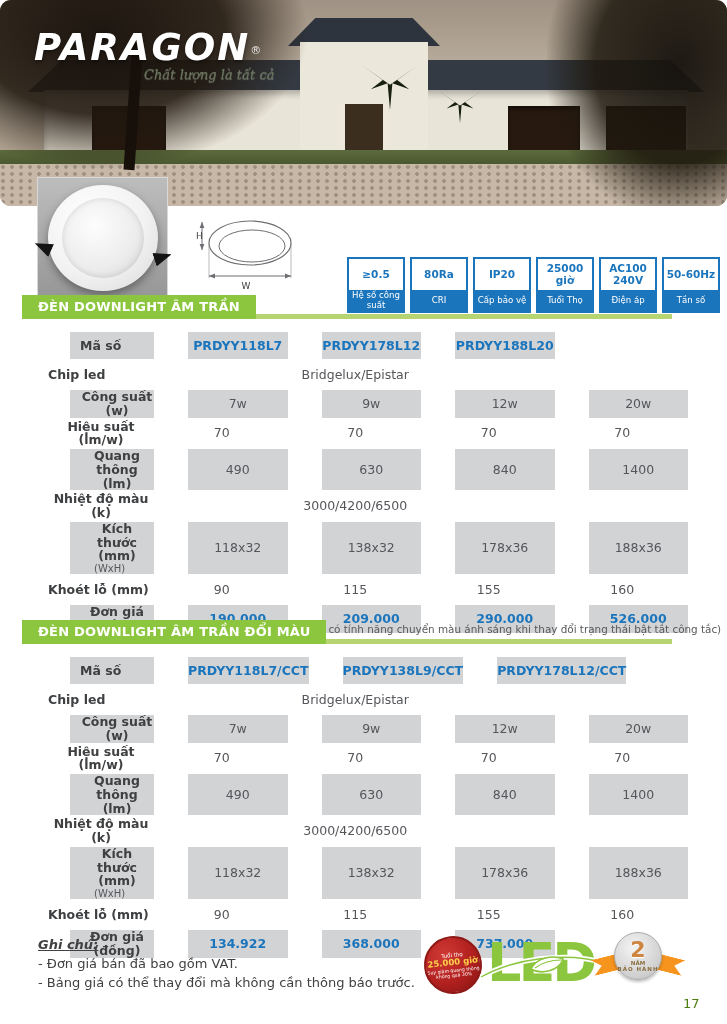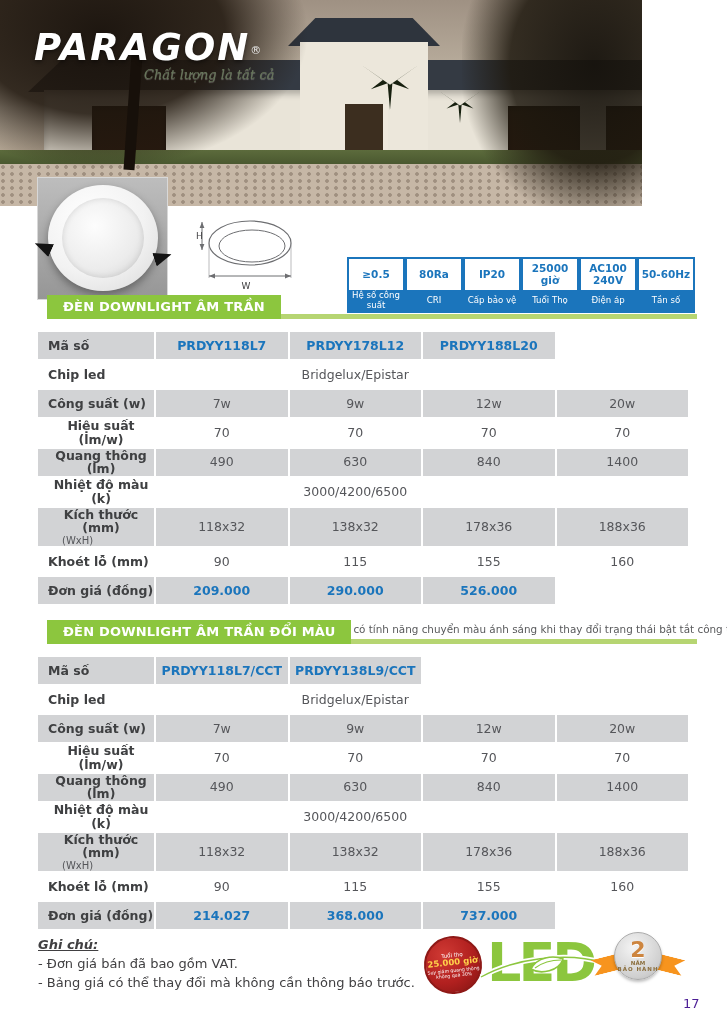--- a/index.html
+++ b/index.html
@@ -1,21 +1,21 @@
 <!DOCTYPE html>
 <html><head>
 <meta charset="utf-8">
 <style>
   * { margin:0; padding:0; box-sizing:border-box; }
   body { background:#e9e9e9; font-family:"DejaVu Sans", sans-serif; }
   .page { position:relative; width:727px; height:1024px; background:#fff; overflow:hidden; margin:0 auto; }
 
   
-  .hero { position:absolute; left:0; top:0; width:642px; height:206px; overflow:hidden;
-          background:linear-gradient(180deg,#9f9183 0%,#b4a898 28%,#c9bfb0 52%,#b4a694 72%,#a79a89 100%); }
+  .hero { position:absolute; left:0; top:0; width:727px; height:206px; overflow:hidden;
+          background:linear-gradient(180deg,#9f9183 0%,#b4a898 28%,#c9bfb0 52%,#b4a694 72%,#a79a89 100%);border-radius:11px; }
   .tree-l { position:absolute; left:-70px; top:-80px; width:380px; height:250px;
             background:radial-gradient(ellipse at 45% 45%, rgba(24,17,11,.96) 0%, rgba(32,23,14,.88) 42%, rgba(40,30,18,0) 70%); }
   .trunk { position:absolute; left:128px; top:40px; width:11px; height:130px; background:#17100a; transform:rotate(4deg); }
   .tree-r { position:absolute; right:-60px; top:-40px; width:240px; height:260px;
             background:radial-gradient(ellipse at 55% 40%, rgba(22,18,12,.95) 0%, rgba(30,24,14,.85) 45%, rgba(40,30,18,0) 72%); }
   .roof-main { position:absolute; left:28px; top:60px; width:676px; height:32px; background:#343a43;
                clip-path:polygon(0 100%, 5% 0, 95% 0, 100% 100%); }
   .walls { position:absolute; left:44px; top:90px; width:644px; height:64px; background:#e9e4d8;
            box-shadow:inset 0 4px 6px rgba(0,0,0,.25); }
   .tower { position:absolute; left:300px; top:42px; width:128px; height:112px; background:#ece7db; }
@@ -54,46 +54,46 @@
           background:radial-gradient(circle at 40% 35%, #fdfdfd 0%, #ececec 60%, #d2d2d2 100%);
           box-shadow:inset 0 0 6px rgba(0,0,0,.12); }
   .clip { position:absolute; width:18px; height:14px; background:#141414; }
   .clip.c1 { left:-4px; top:62px; transform:rotate(24deg); clip-path:polygon(0 50%, 100% 0, 100% 100%); }
   .clip.c2 { right:-5px; top:72px; transform:rotate(-18deg); clip-path:polygon(100% 50%, 0 0, 0 100%); }
 
   
   .diagram { position:absolute; left:193px; top:206px; }
 
   
-  .badges { position:absolute; left:347px; top:257px; width:376px; display:flex; }
+  .badges { position:absolute; left:347px; top:257px; width:376px; display:flex; gap:5px; }
   .badge { width:58px; border:2px solid #1b75bc; background:#fff; display:flex; flex-direction:column; }
   .badge .v { min-height:31px; display:flex; align-items:center; justify-content:center; text-align:center;
               color:#1b75bc; font-weight:bold; font-size:10.5px; line-height:1.08; padding:1px; }
   .badge .l { background:#1b75bc; color:#fff; font-size:8.6px; min-height:21px; display:flex; align-items:center;
               justify-content:center; text-align:center; line-height:1.12; padding:1px 2px; }
 
   
-  .gbar { position:absolute; left:47px; width:650px; height:24px; }
+  .gbar { position:absolute; left:22px; width:650px; height:24px; }
   .gbar::after { content:''; position:absolute; left:0; right:0; bottom:0; height:5px; background:#b6d572; }
   .gbar .tbox { position:absolute; left:0; top:0; height:24px; background:#8cc63e; color:#fff;
                 font-weight:bold; font-size:13px; line-height:24px; padding:0 16px; letter-spacing:.2px;
                 z-index:2; white-space:nowrap; }
   .gbar .note { position:absolute; left:278px; top:0; right:0; height:19px; font-size:10.4px; color:#58595b;
                 line-height:19px; white-space:nowrap; }
   .bar1 { top:295px; }
   .bar2 { top:620px; }
 
   
   .tbl { position:absolute; left:38px; width:650px; display:flex; flex-direction:column; gap:2px; }
   .tbl1 { top:332px; }
   .tbl2 { top:657px; }
   .trow { display:grid; grid-template-columns:116px repeat(4, 1fr); gap:2px; }
   .cell { min-height:27px; display:flex; flex-direction:column; align-items:center; justify-content:center;
           font-size:12.5px; color:#55565a; background:#fff; text-align:center; line-height:1.1; }
-  .trow.gray .cell { background:#d2d3d5; }
+  .trow.gray .cell { background:#d2d3d5;margin-left:32px; }
   .cell.label { align-items:flex-start; padding-left:10px; font-weight:bold; color:#3f4042; }
   .cell.code, .cell.price { color:#1b75bc; font-weight:bold; }
   .cell.span3 { grid-column:2 / 5; }
   .lbl-sub { font-size:10px; font-weight:normal; color:#55565a; margin-left:14px; }
 
   
   .footnotes { position:absolute; left:38px; top:936px; font-size:13px; color:#414042; line-height:1.45; }
   .footnotes .hd { font-weight:bold; font-style:italic; text-decoration:underline; }
 
   .stamp { position:absolute; left:424px; top:936px; width:58px; height:58px; border-radius:50%;
@@ -115,21 +115,21 @@
   .ribbon.rr { right:0; transform:rotate(14deg);  clip-path:polygon(0 0, 100% 0, 72% 50%, 100% 100%, 0 100%); }
   .coin { position:absolute; left:22px; top:2px; width:48px; height:48px; border-radius:50%;
           background:radial-gradient(circle at 40% 32%, #f4f4f4, #cfcfcf 70%, #b4b4b4 100%);
           border:1px solid #ababab; display:flex; flex-direction:column; align-items:center;
           justify-content:center; box-shadow:0 2px 3px rgba(0,0,0,.25); }
   .coin .num { font-size:22px; font-weight:bold; color:#cd853f; line-height:20px;
                text-shadow:0 1px 0 #fff; }
   .coin .t1 { font-size:5.5px; font-weight:bold; color:#8a6d3b; }
   .coin .t2 { font-size:5.5px; font-weight:bold; color:#8a6d3b; letter-spacing:1px; }
 
-  .pagenum { position:absolute; left:683px; top:996px; font-size:13px; color:#4c1d95; }
+  .pagenum { position:absolute; left:683px; top:996px; font-size:13px; color:#4d7c0f; }
 </style>
 </head>
 <body>
 
 <div class="page">
 
   <div class="hero">
     <div class="roof-main"></div>
     <div class="walls"></div>
     <div class="tower-roof"></div>
@@ -271,36 +271,38 @@
         </div>
         <div class="cell val">90</div>
         <div class="cell val">115</div>
         <div class="cell val">155</div>
         <div class="cell val">160</div>
       </div>
       <div class="trow gray">
         <div class="cell label">
           <div class="lbl-main">Đơn giá (đồng)</div>
         </div>
+        <div class="cell price">190.000</div>
         <div class="cell price">209.000</div>
         <div class="cell price">290.000</div>
         <div class="cell price">526.000</div>
       </div>
     </div>
 
   <div class="gbar bar2">
     <div class="tbox">ĐÈN DOWNLIGHT ÂM TRẦN ĐỔI MÀU</div>
     <div class="note">(Đèn có tính năng chuyển màu ánh sáng khi thay đổi trạng thái bật tắt công tắc)</div>
   </div>
 
   <div class="tbl tbl2">
       <div class="trow gray">
         <div class="cell label">Mã số</div>
         <div class="cell code">PRDYY118L7/CCT</div>
         <div class="cell code">PRDYY138L9/CCT</div>
+        <div class="cell code">PRDYY178L12/CCT</div>
       </div>
       <div class="trow">
         <div class="cell label">
           <div class="lbl-main">Chip led</div>
         </div>
         <div class="cell span3">Bridgelux/Epistar</div>
         <div class="cell"></div>
       </div>
       <div class="trow gray">
         <div class="cell label">
@@ -352,21 +354,21 @@
         </div>
         <div class="cell val">90</div>
         <div class="cell val">115</div>
         <div class="cell val">155</div>
         <div class="cell val">160</div>
       </div>
       <div class="trow gray">
         <div class="cell label">
           <div class="lbl-main">Đơn giá (đồng)</div>
         </div>
-        <div class="cell price">214.027</div>
+        <div class="cell price">134.922</div>
         <div class="cell price">368.000</div>
         <div class="cell price">737.000</div>
       </div>
     </div>
 
   <div class="footnotes">
     <div class="hd">Ghi chú:</div>
     <div>- Đơn giá bán đã bao gồm VAT.</div>
     <div>- Bảng giá có thể thay đổi mà không cần thông báo trước.</div>
   </div>

